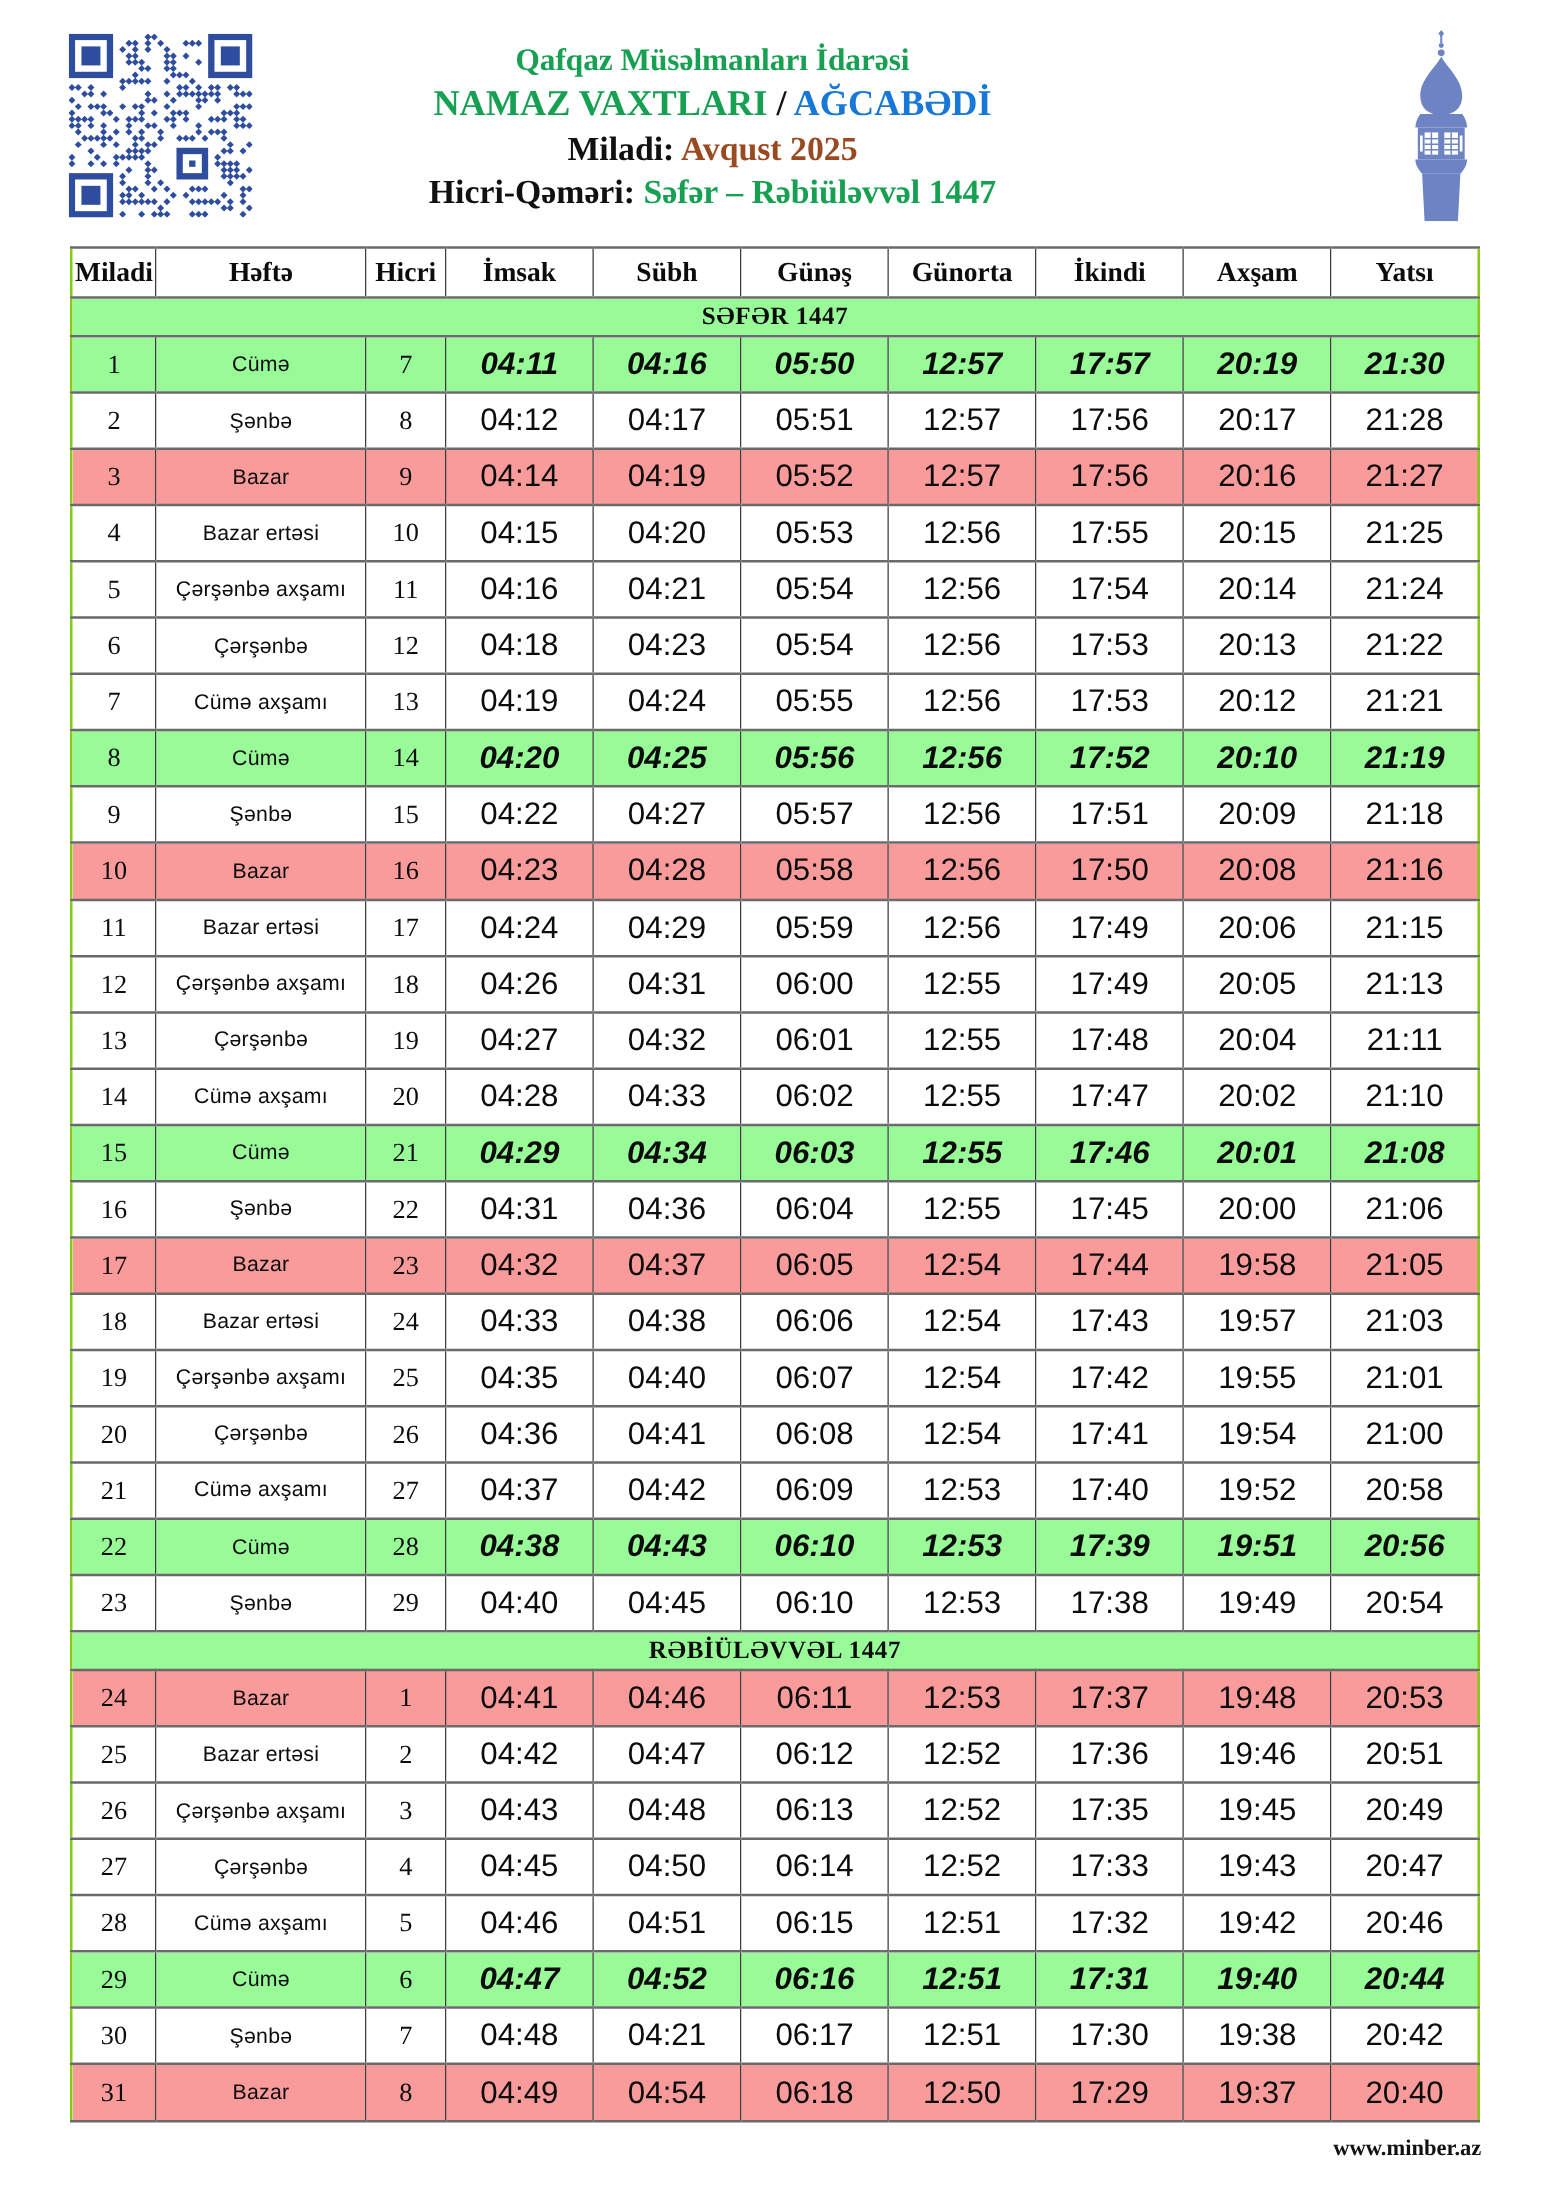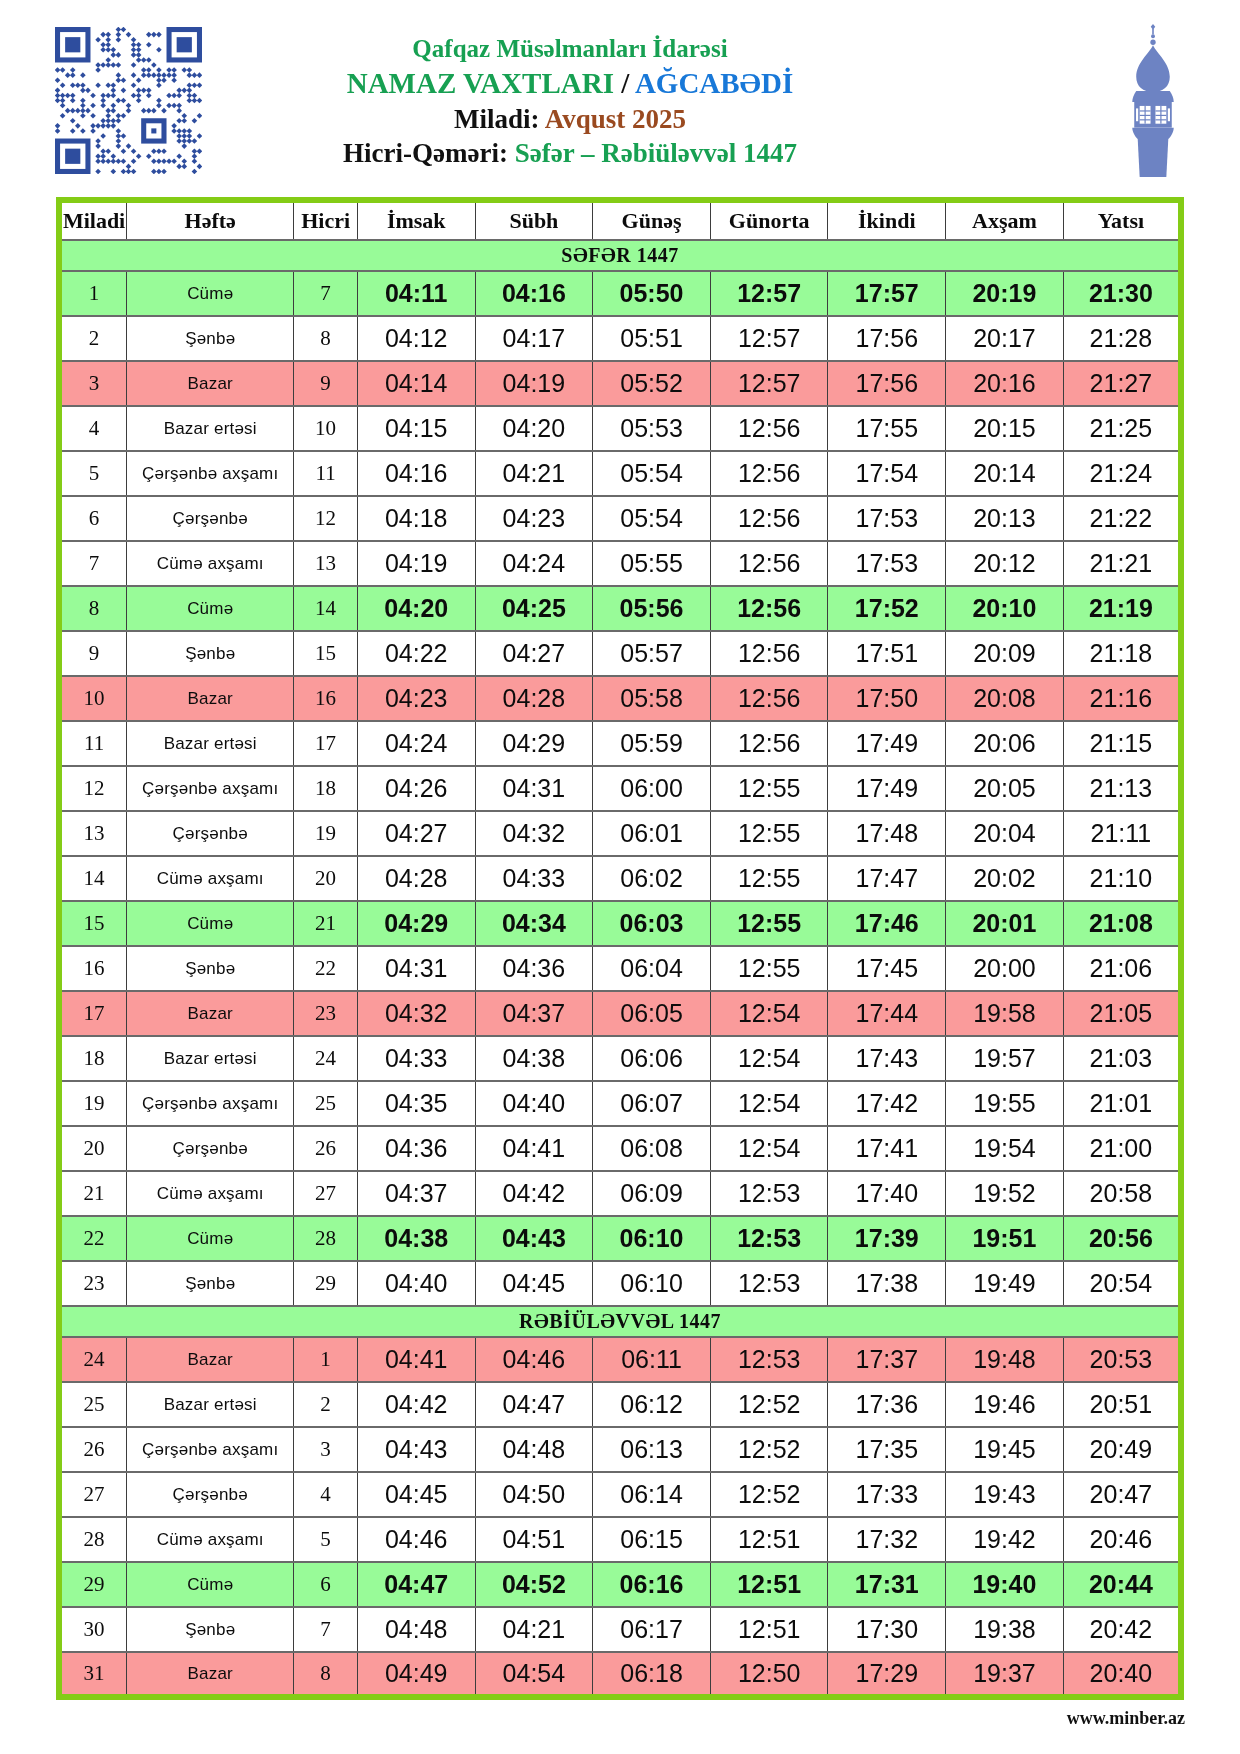--- a/index.html
+++ b/index.html
@@ -41,21 +41,21 @@
   .t-brown { color: var(--brown); }
   .t-black { color: #111; }
 
   
   table.prayer {
     position: absolute;
     left: 56px; top: 197px;
     width: 1128px; height: 1501px;
     border-collapse: collapse;
     table-layout: fixed;
-    border: 6px solid #84cc16;
+    border: 2px solid #84cc16;
   }
   table.prayer th, table.prayer td {
     border-left: 1px solid #3d3d3d;
     border-right: 1px solid #3d3d3d;
     border-top: 2px solid #6a6a6a;
     border-bottom: 2px solid #6a6a6a;
     text-align: center;
     vertical-align: middle;
     overflow: hidden;
     white-space: nowrap;
@@ -86,21 +86,21 @@
     font-size: 17px;
     letter-spacing: 0.2px;
   }
   tr.data-row td.time {
     font-family: "Liberation Sans", sans-serif;
     font-size: 25px;
   }
   tr.hl-green td { background: var(--rowGreen); }
   tr.hl-red td   { background: var(--rowRed); }
   tr.hl-none td  { background: #ffffff; }
-  tr.hl-green td.time { font-weight: bold; }
+  tr.hl-green td.time { font-weight: bold; font-style: italic; }
 
   
   .footer {
     position: absolute;
     right: 55px; top: 1708px;
     font-family: "Liberation Serif", serif;
     font-weight: bold;
     font-size: 18px;
     color: #111;
     text-align: center;

